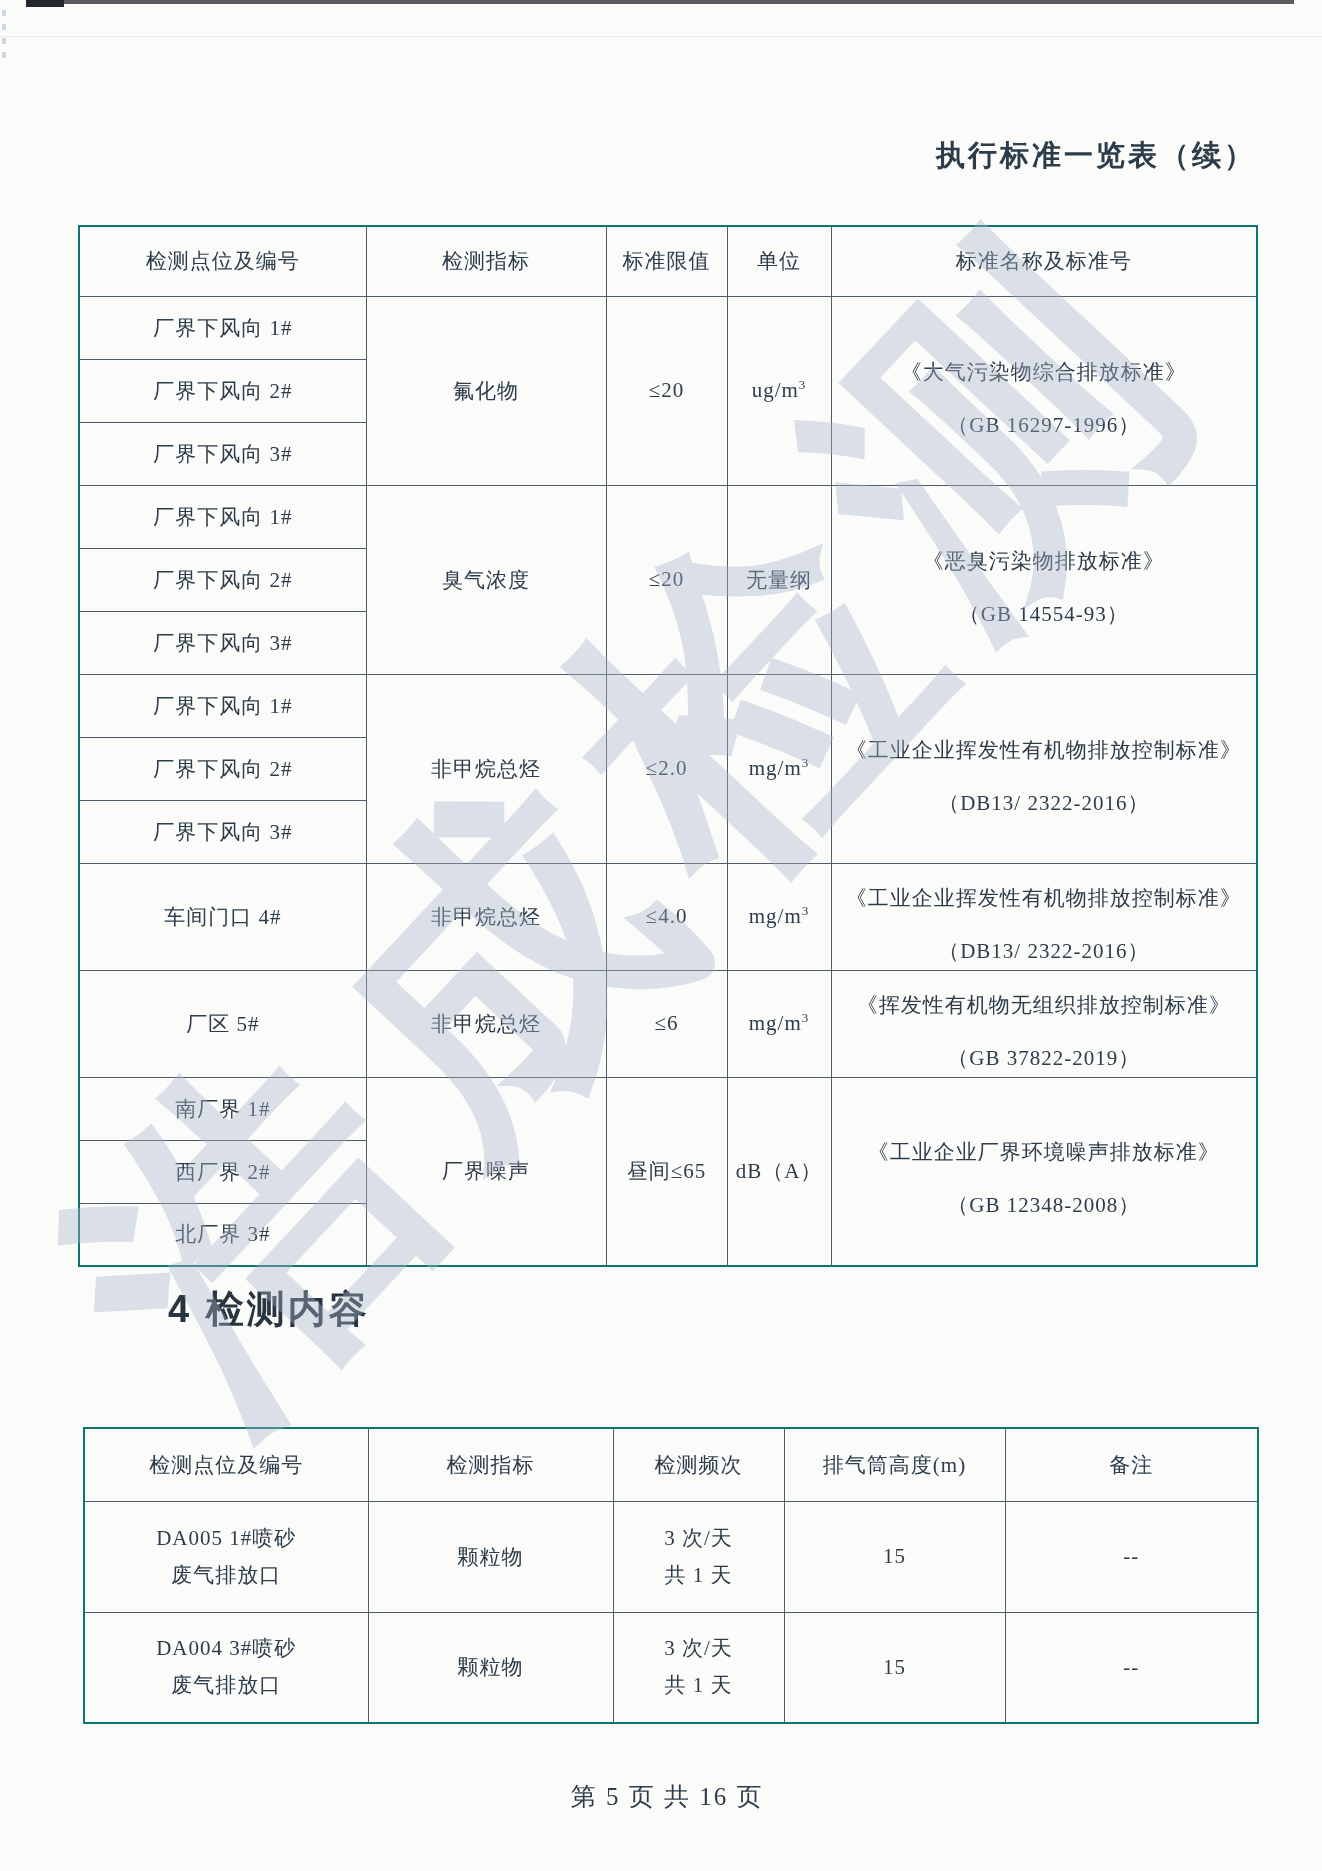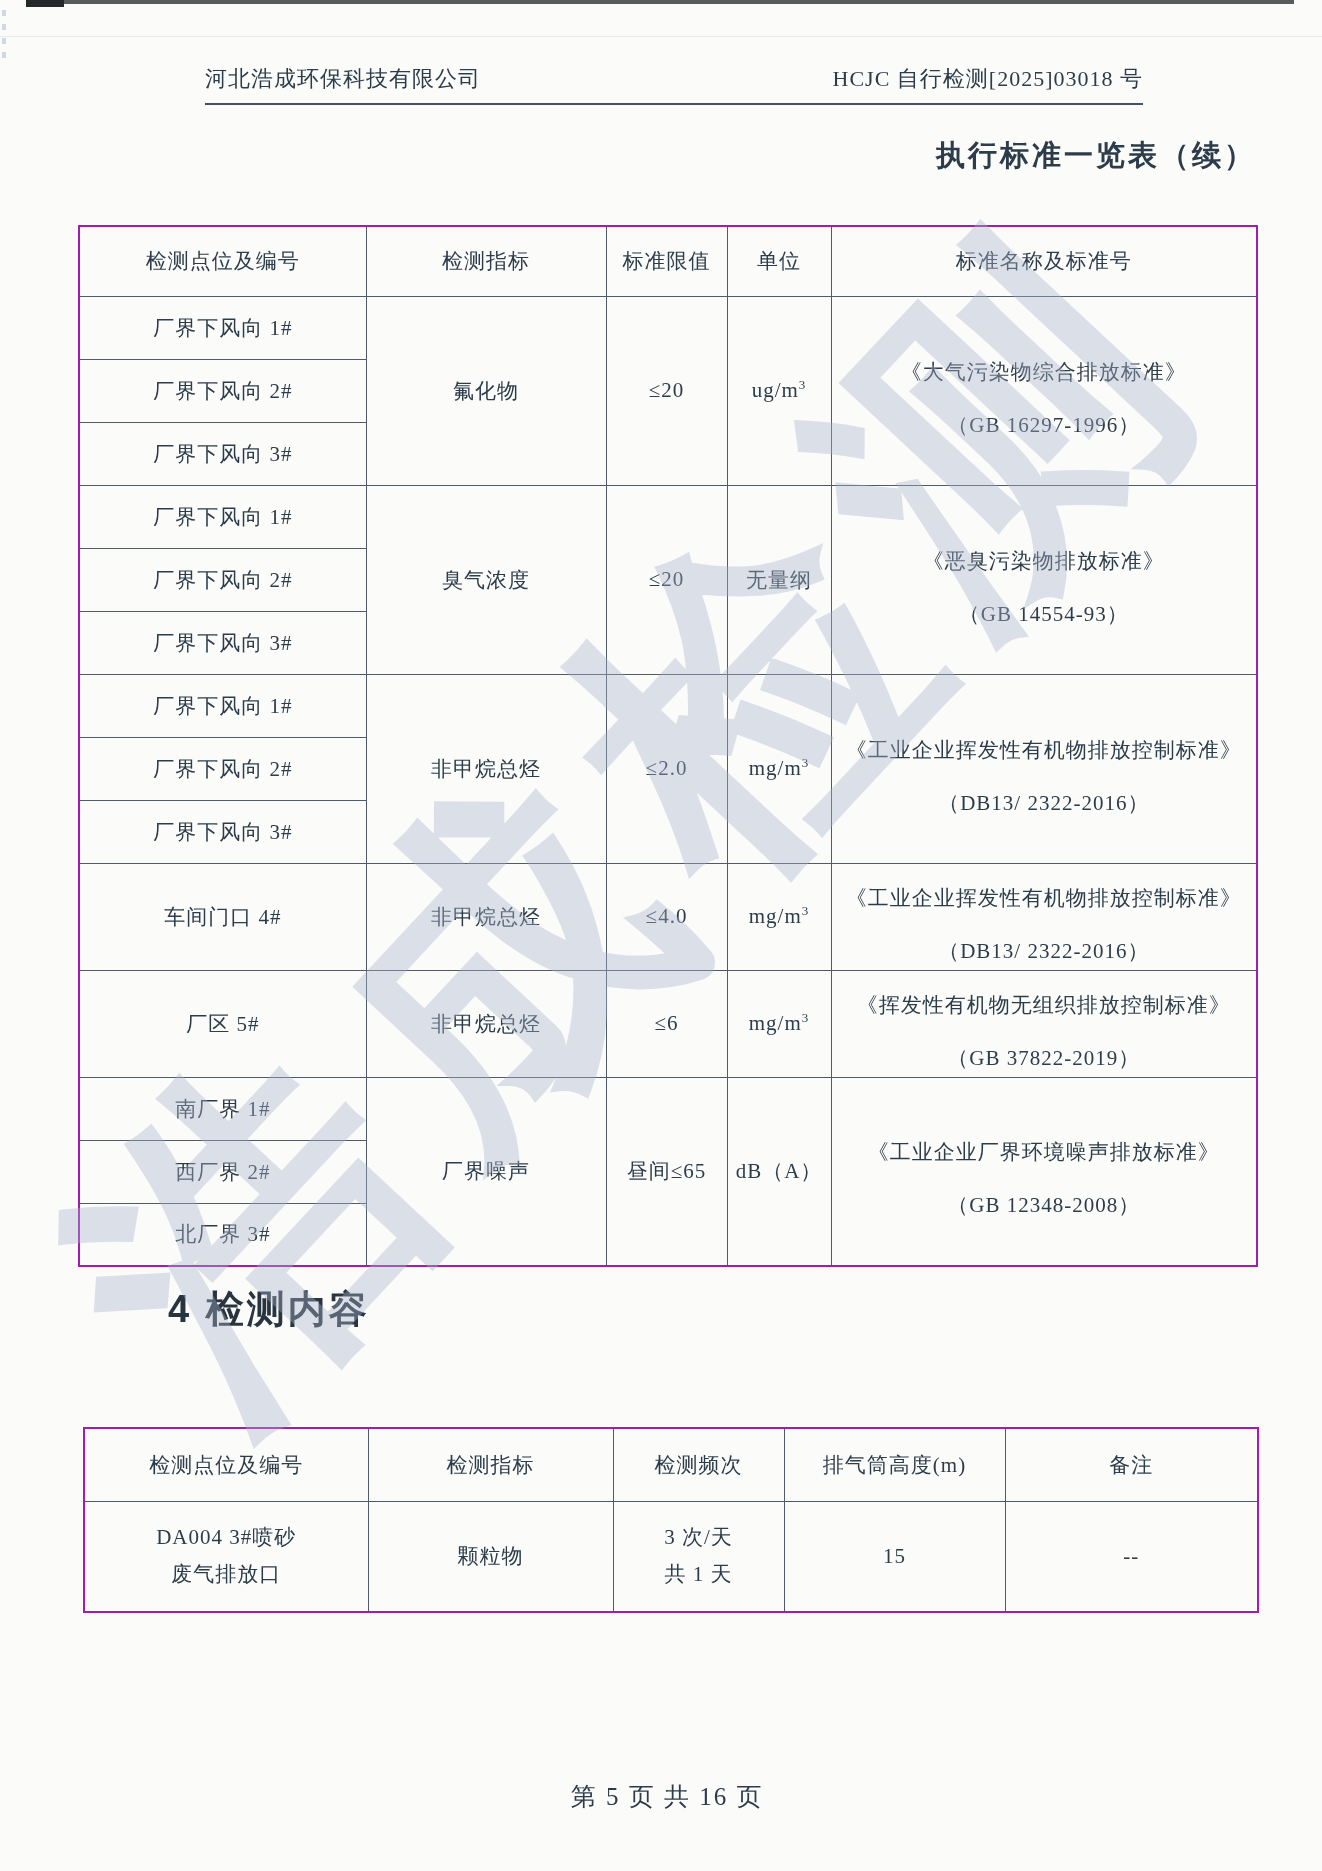--- a/index.html
+++ b/index.html
@@ -52,21 +52,21 @@
   table{position:absolute;border-collapse:collapse;table-layout:fixed;z-index:2;}
   .tbl-standards{left:78px;top:225px;width:1178px;}
   .tbl-content{left:83px;top:1427px;width:1174px;}
   th,td{
     border:1.6px solid #4e5c6a;
     text-align:center;vertical-align:middle;
     font-size:21px;font-weight:400;color:#2d3c4a;
     padding:0 4px;letter-spacing:1px;
     white-space:nowrap;overflow:hidden;
   }
-  table{border:2px solid #a21caf;}
+  table{border:2px solid #0f766e;}
   tr.h-head1{height:70px;}
   tr.h-s{height:63px;}
   tr.h-l{height:100px;}
   tr.h-head2{height:73px;}
   tr.h-row2{height:111px;}
   .two-line span{display:block;line-height:37px;}
   .std-cell span{display:block;line-height:37px;letter-spacing:1px;margin-top:16px;}
   sup{font-size:13px;vertical-align:super;line-height:0;}
   .footer{
     position:absolute;left:78px;top:1780px;width:1178px;
@@ -78,24 +78,20 @@
 
 <div class="page">
 
   <div class="scan-top-line"></div>
   <div class="scan-top-blob"></div>
   <div class="scan-faint-line"></div>
   <div class="scan-left-marks"></div>
 
   <div class="watermark">浩成检测</div>
 
-  <div class="doc-header">
-    <span>河北浩成环保科技有限公司</span>
-    <span>HCJC 自行检测[2025]03018 号</span>
-  </div>
 
   <div class="table-title title-standards">执行标准一览表（续）</div>
 
   <table class="tbl-standards">
     <colgroup>
       <col style="width:287px">
         <col style="width:240px">
         <col style="width:121px">
         <col style="width:104px">
         <col style="width:426px">
@@ -215,20 +211,33 @@
     <tbody>
       <tr class="h-head2">
         <th>检测点位及编号</th>
         <th>检测指标</th>
         <th>检测频次</th>
         <th>排气筒高度(m)</th>
         <th>备注</th>
       </tr>
       <tr class="h-row2">
         <td class="two-line">
+          <span>DA005 1#喷砂</span>
+          <span>废气排放口</span>
+        </td>
+        <td>颗粒物</td>
+        <td class="two-line">
+          <span>3 次/天</span>
+          <span>共 1 天</span>
+        </td>
+        <td>15</td>
+        <td>--</td>
+      </tr>
+      <tr class="h-row2">
+        <td class="two-line">
           <span>DA004 3#喷砂</span>
           <span>废气排放口</span>
         </td>
         <td>颗粒物</td>
         <td class="two-line">
           <span>3 次/天</span>
           <span>共 1 天</span>
         </td>
         <td>15</td>
         <td>--</td>

